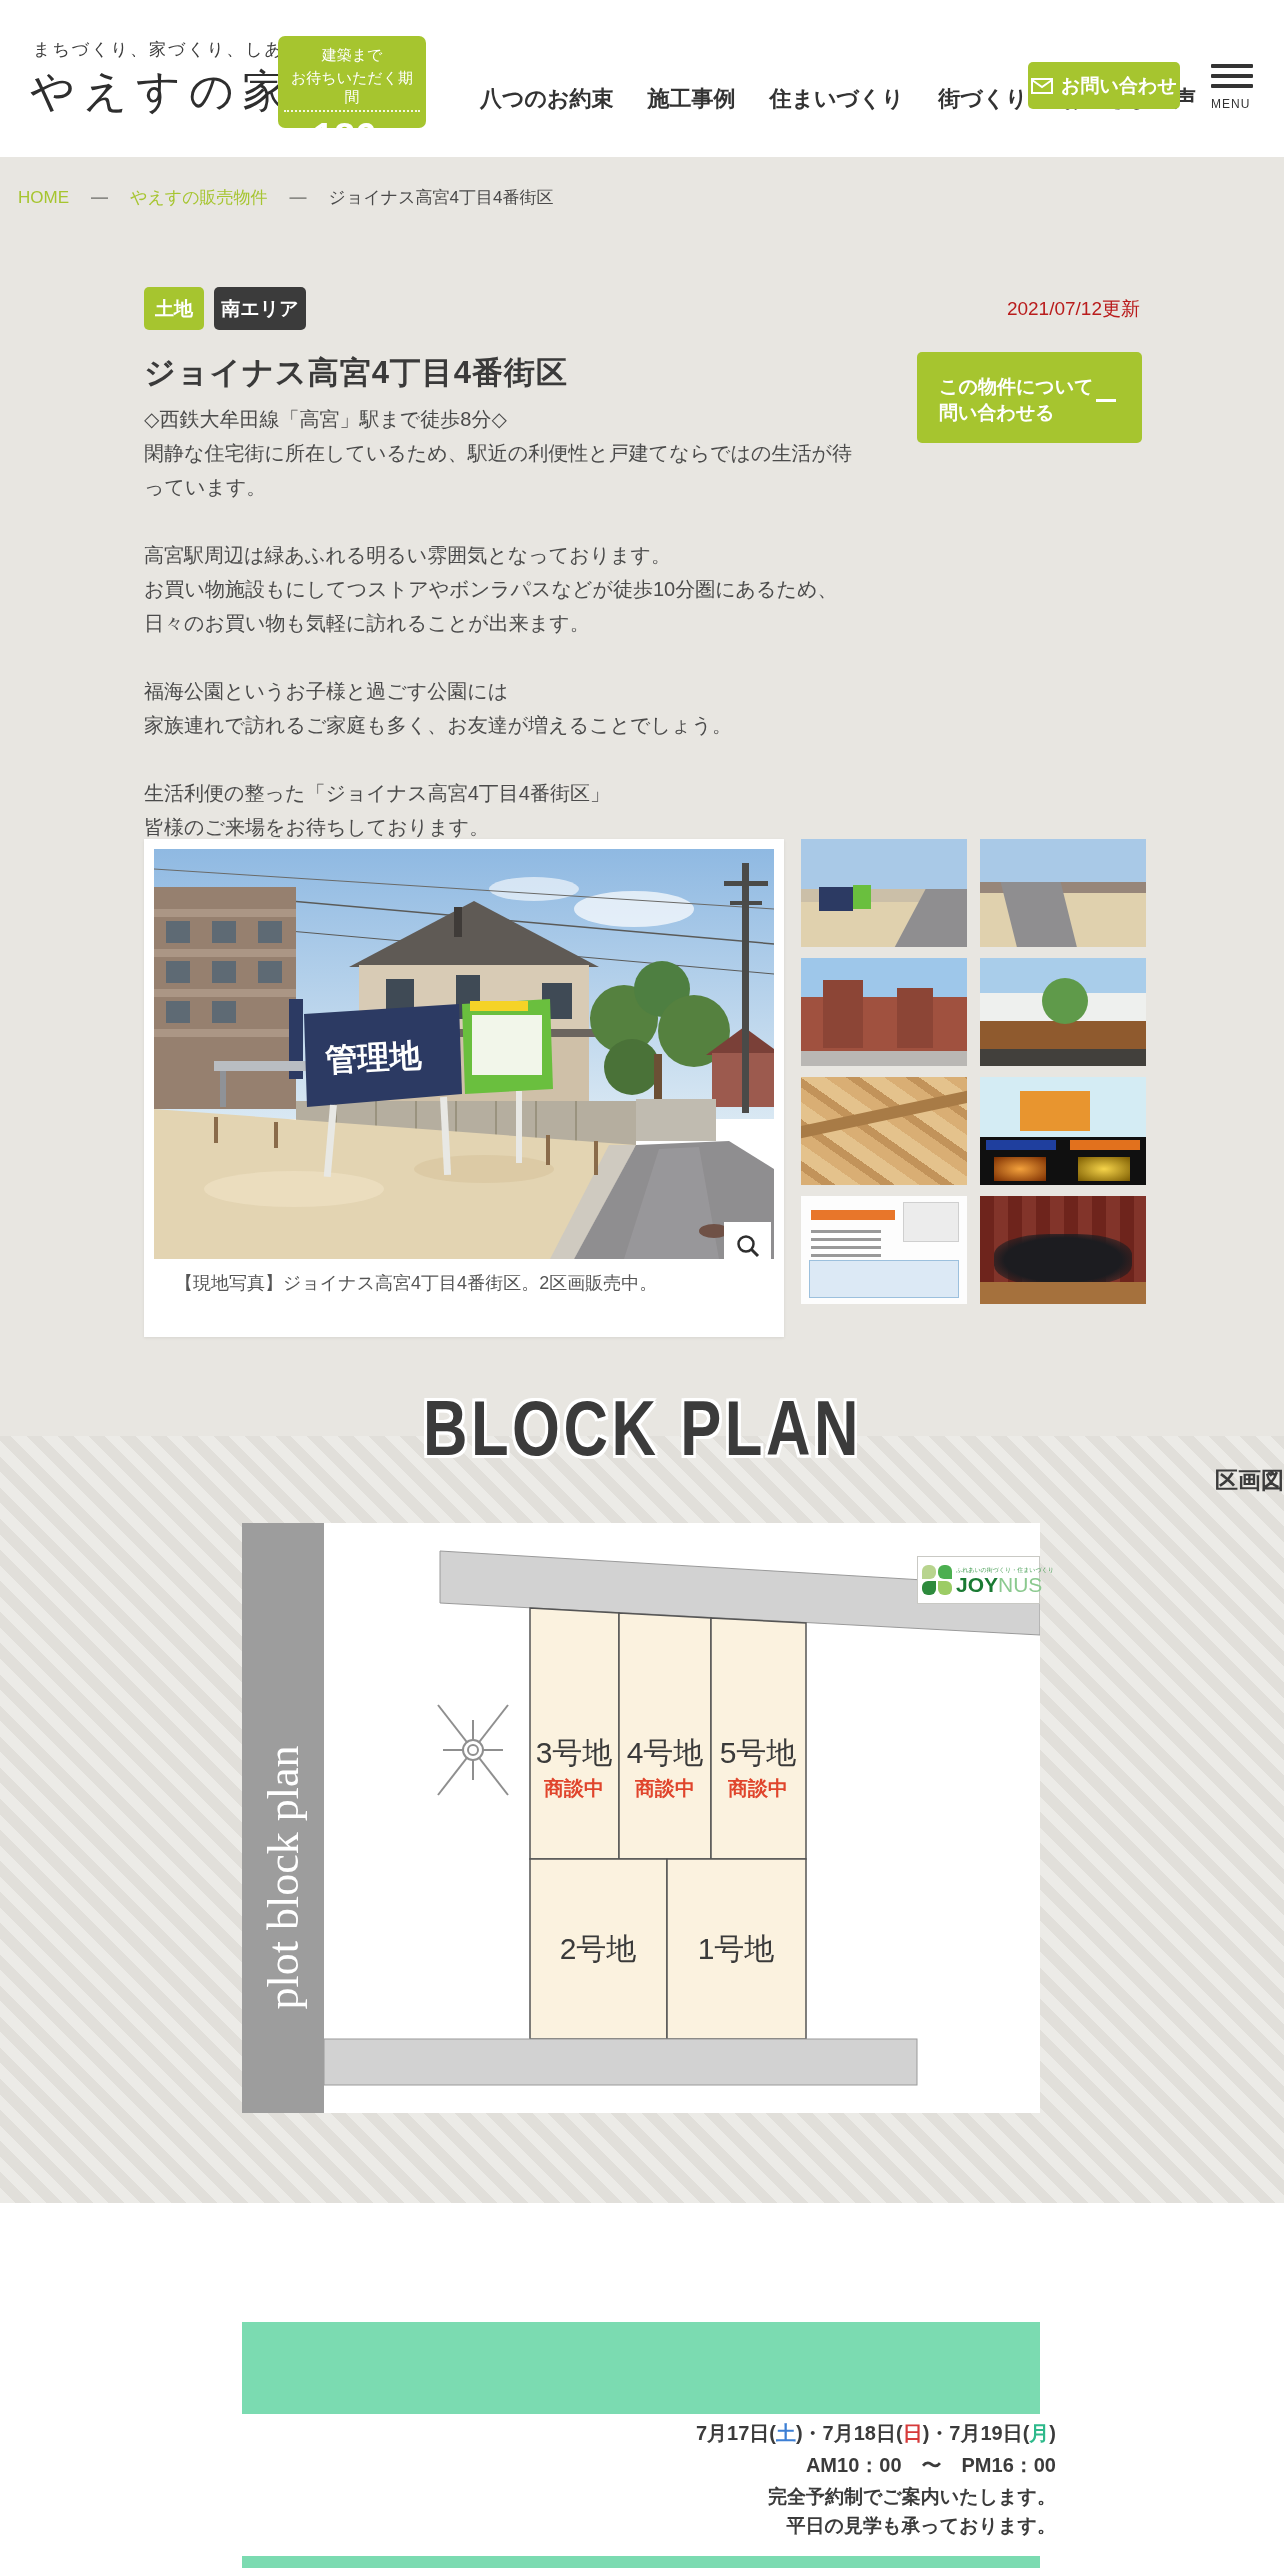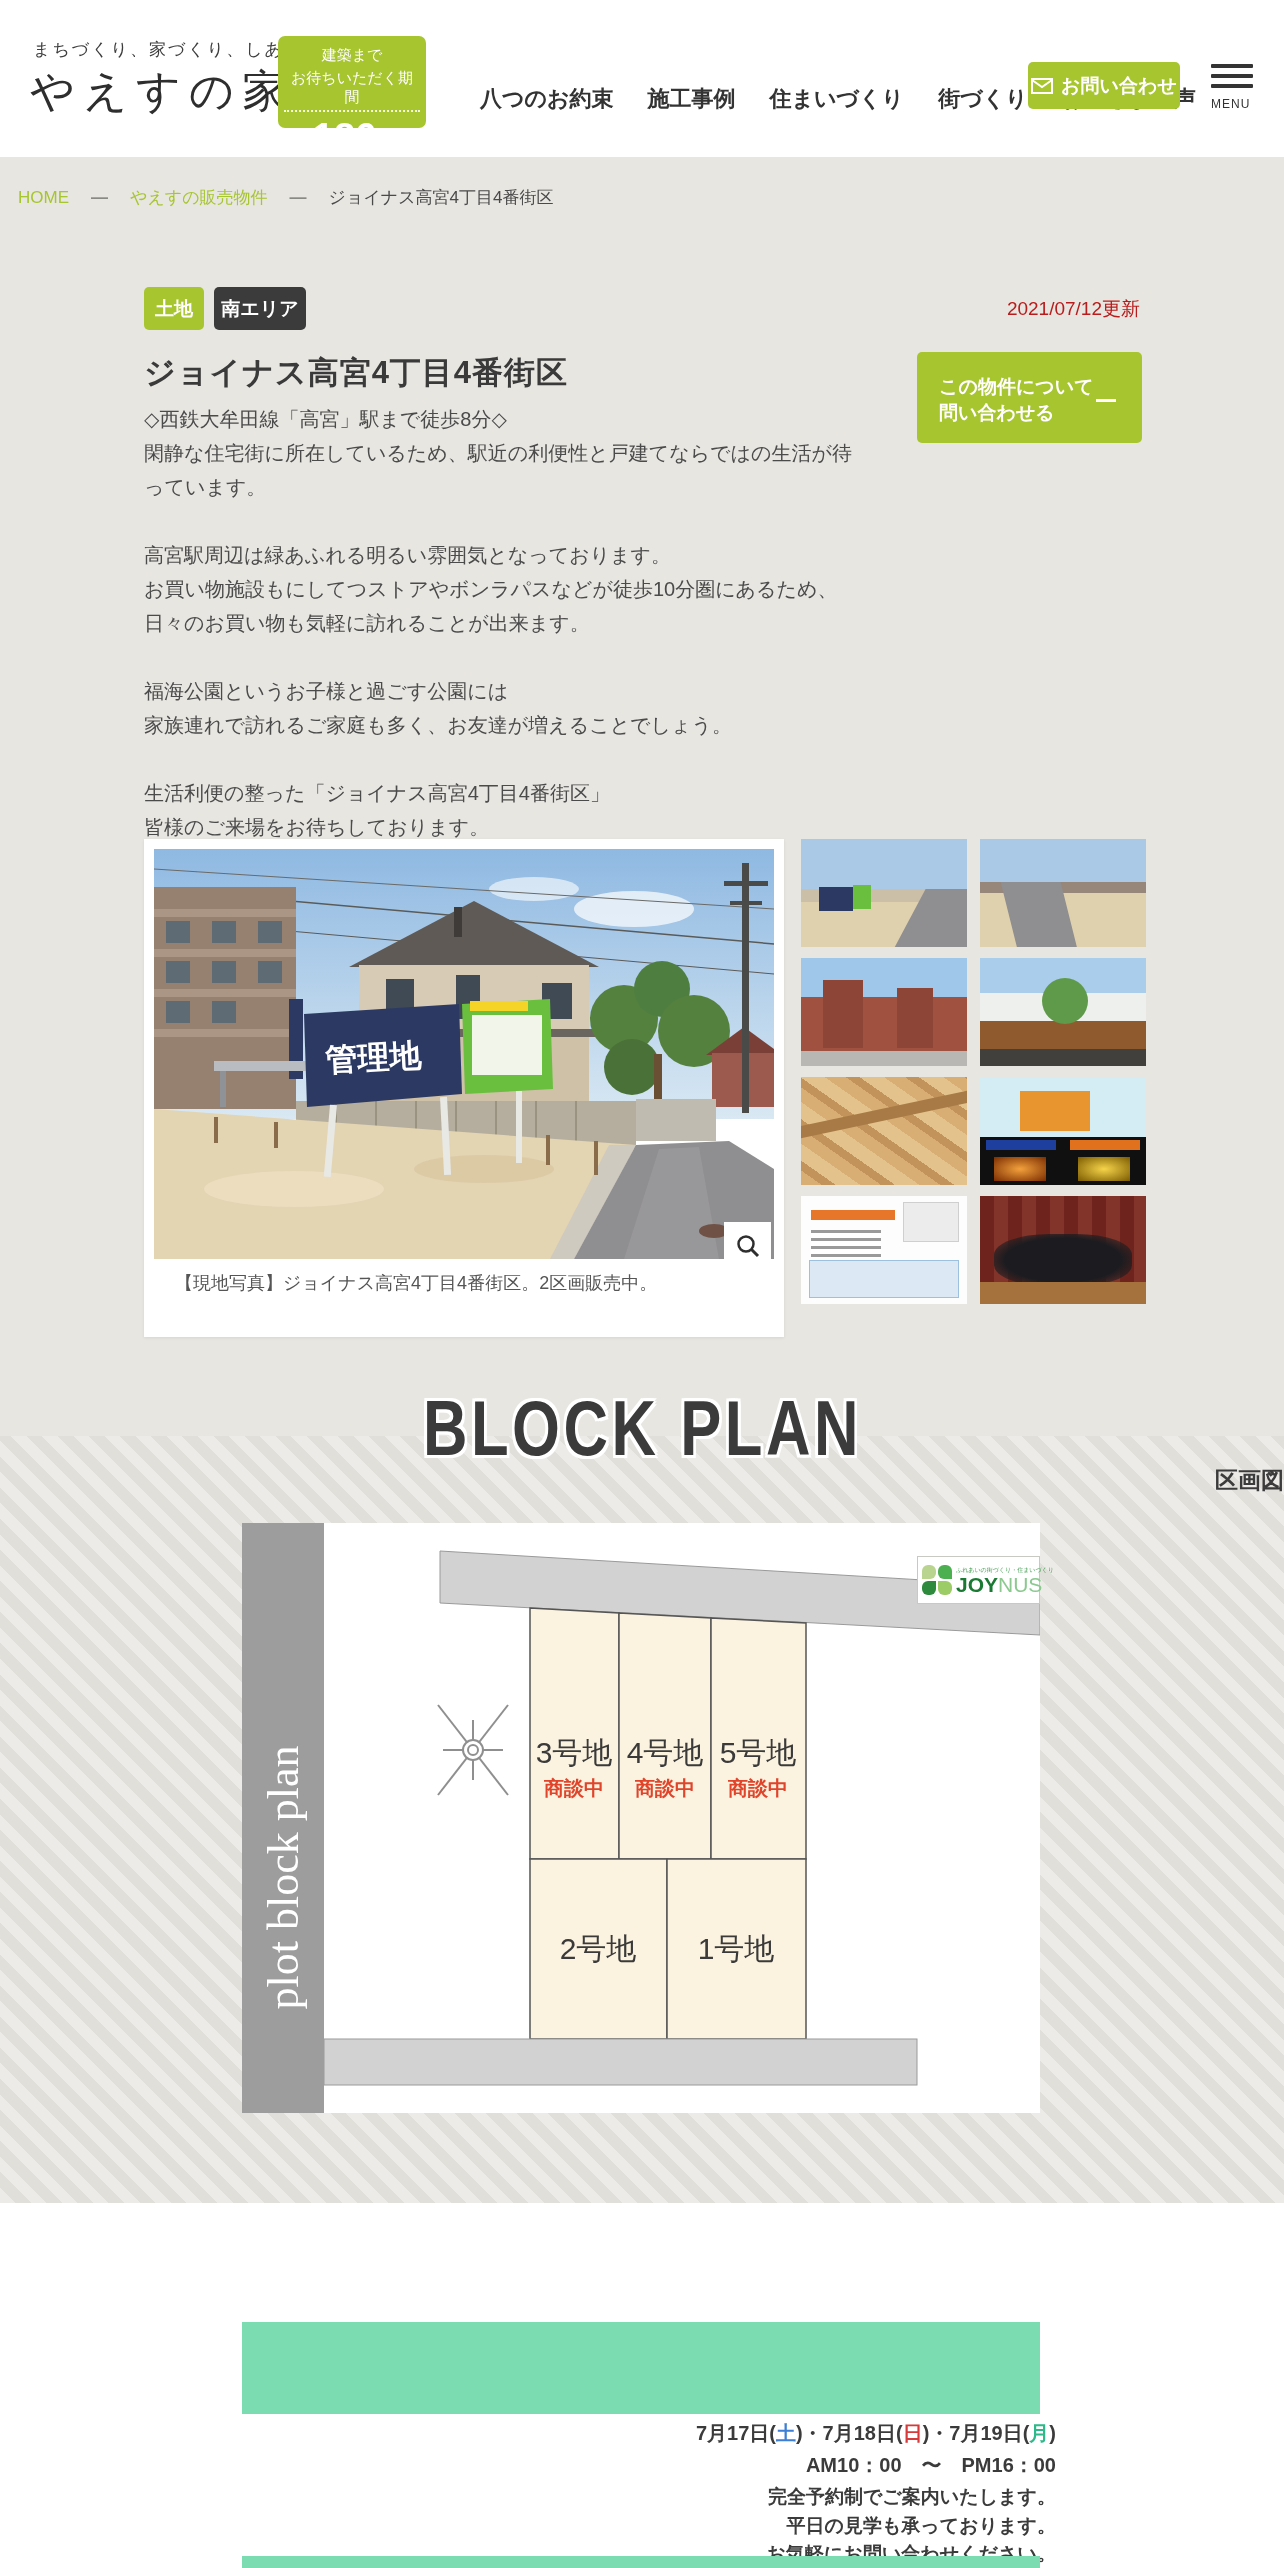--- a/index.html
+++ b/index.html
@@ -364,16 +364,15 @@
   </div>
 
   <div class="white-foot"></div>
   <div class="banner"></div>
   <div class="ev dates">
     <span>7月17日(</span><span class="d-sat">土</span><span>)・7月18日(</span><span class="d-sun">日</span><span>)・7月19日(</span><span class="d-mon">月</span><span>)</span>
   </div>
   <div class="ev time">AM10：00　〜　PM16：00</div>
   <div class="ev n1">完全予約制でご案内いたします。</div>
   <div class="ev n2">平日の見学も承っております。</div>
-  <div class="ev n3">お気軽にお問い合わせください。</div>
   <div class="foot-band"></div>
 
 </div>
 
 </body></html>

